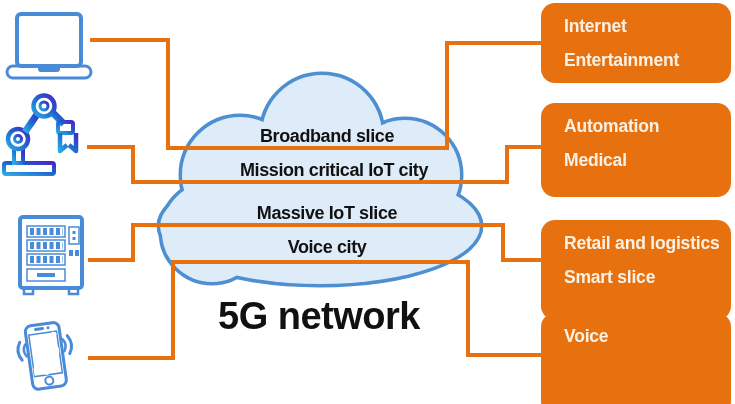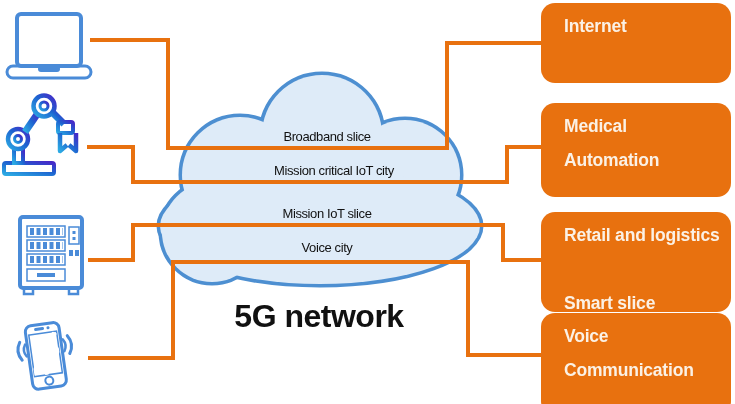--- a/index.html
+++ b/index.html
@@ -4,39 +4,39 @@
 <style>
   html,body { margin:0; padding:0; background:#ffffff; }
   .stage {
     position:relative; width:735px; height:404px; background:#ffffff;
     font-family:"Liberation Sans", sans-serif; overflow:hidden;
   }
   .stage svg { position:absolute; left:0; top:0; }
 
   .slice-label {
     position:absolute; transform:translate(-50%,-50%);
-    font-weight:400; font-size:13px; letter-spacing:-0.4px;
+    font-weight:700; font-size:18px; letter-spacing:-0.4px;
     color:var(--ink,#111111); white-space:nowrap;
   }
   .network-title {
     position:absolute; left:319px; top:316px; transform:translate(-50%,-50%);
-    font-weight:700; font-size:32px; letter-spacing:-0.5px;
+    font-weight:700; font-size:38px; letter-spacing:-0.5px;
     color:var(--ink,#111111); white-space:nowrap;
   }
   .usecase {
     position:absolute; left:541px; width:190px; box-sizing:border-box;
     background:var(--orange,#E8710F); border-radius:14px;
     color:var(--box-text,#FBF1E5); font-weight:700; font-size:17.5px;
     letter-spacing:-0.2px; display:flex; flex-direction:column;
     padding:14px 8px 0 23px; gap:16px;
   }
   .usecase div { line-height:18px; white-space:nowrap; }
   .uc1 { top:3px;   height:80px; }
   .uc2 { top:103px; height:94px; }
-  .uc3 { top:212px; height:100px;justify-content:space-between; }
+  .uc3 { top:220px; height:100px; }
   .uc4 { top:313px; height:102px; }
 
   .connector { fill:none; stroke:var(--orange,#E8710F); stroke-width:4; }
   .cloud-stroke { fill:var(--cloud-fill,#DEEBF8); stroke:var(--cloud-stroke,#4D8FD1); stroke-width:7; }
   .cloud-fill   { fill:var(--cloud-fill,#DEEBF8); stroke:none; }
   .icon-line { stroke:var(--icon-blue,#4A8BD8); fill:none; }
 </style>
 </head>
 <body>
 
@@ -128,34 +128,34 @@
       <circle cx="46" cy="381" r="4" fill="#ffffff" class="icon-line" stroke-width="2"></circle>
       <path class="icon-line" d="M22,339 q-6,9 0,18" stroke-width="3" stroke-linecap="round"></path>
       <path class="icon-line" d="M27,342 q-4,6 0,12" stroke-width="2.5" stroke-linecap="round"></path>
       <path class="icon-line" d="M70,339 q6,9 0,18" stroke-width="3" stroke-linecap="round"></path>
       <path class="icon-line" d="M65,342 q4,6 0,12" stroke-width="2.5" stroke-linecap="round"></path>
     </g>
   </svg>
 
   <div class="slice-label" style="left:327px; top:136px;">Broadband slice</div>
   <div class="slice-label" style="left:334px; top:170px;">Mission critical IoT city</div>
-  <div class="slice-label" style="left:327px; top:213px;">Mission IoT slice</div>
+  <div class="slice-label" style="left:327px; top:213px;">Massive IoT slice</div>
   <div class="slice-label" style="left:327px; top:247px;">Voice city</div>
 
   <div class="network-title">5G network</div>
 
   <div class="usecase uc1">
     <div>Internet</div>
+    <div>Entertainment</div>
   </div>
   <div class="usecase uc2">
+    <div>Automation</div>
     <div>Medical</div>
-    <div>Automation</div>
   </div>
   <div class="usecase uc3">
     <div>Retail and logistics</div>
     <div>Smart slice</div>
   </div>
   <div class="usecase uc4">
     <div>Voice</div>
-    <div>Communication</div>
   </div>
 
 </div>
 
 </body></html>

